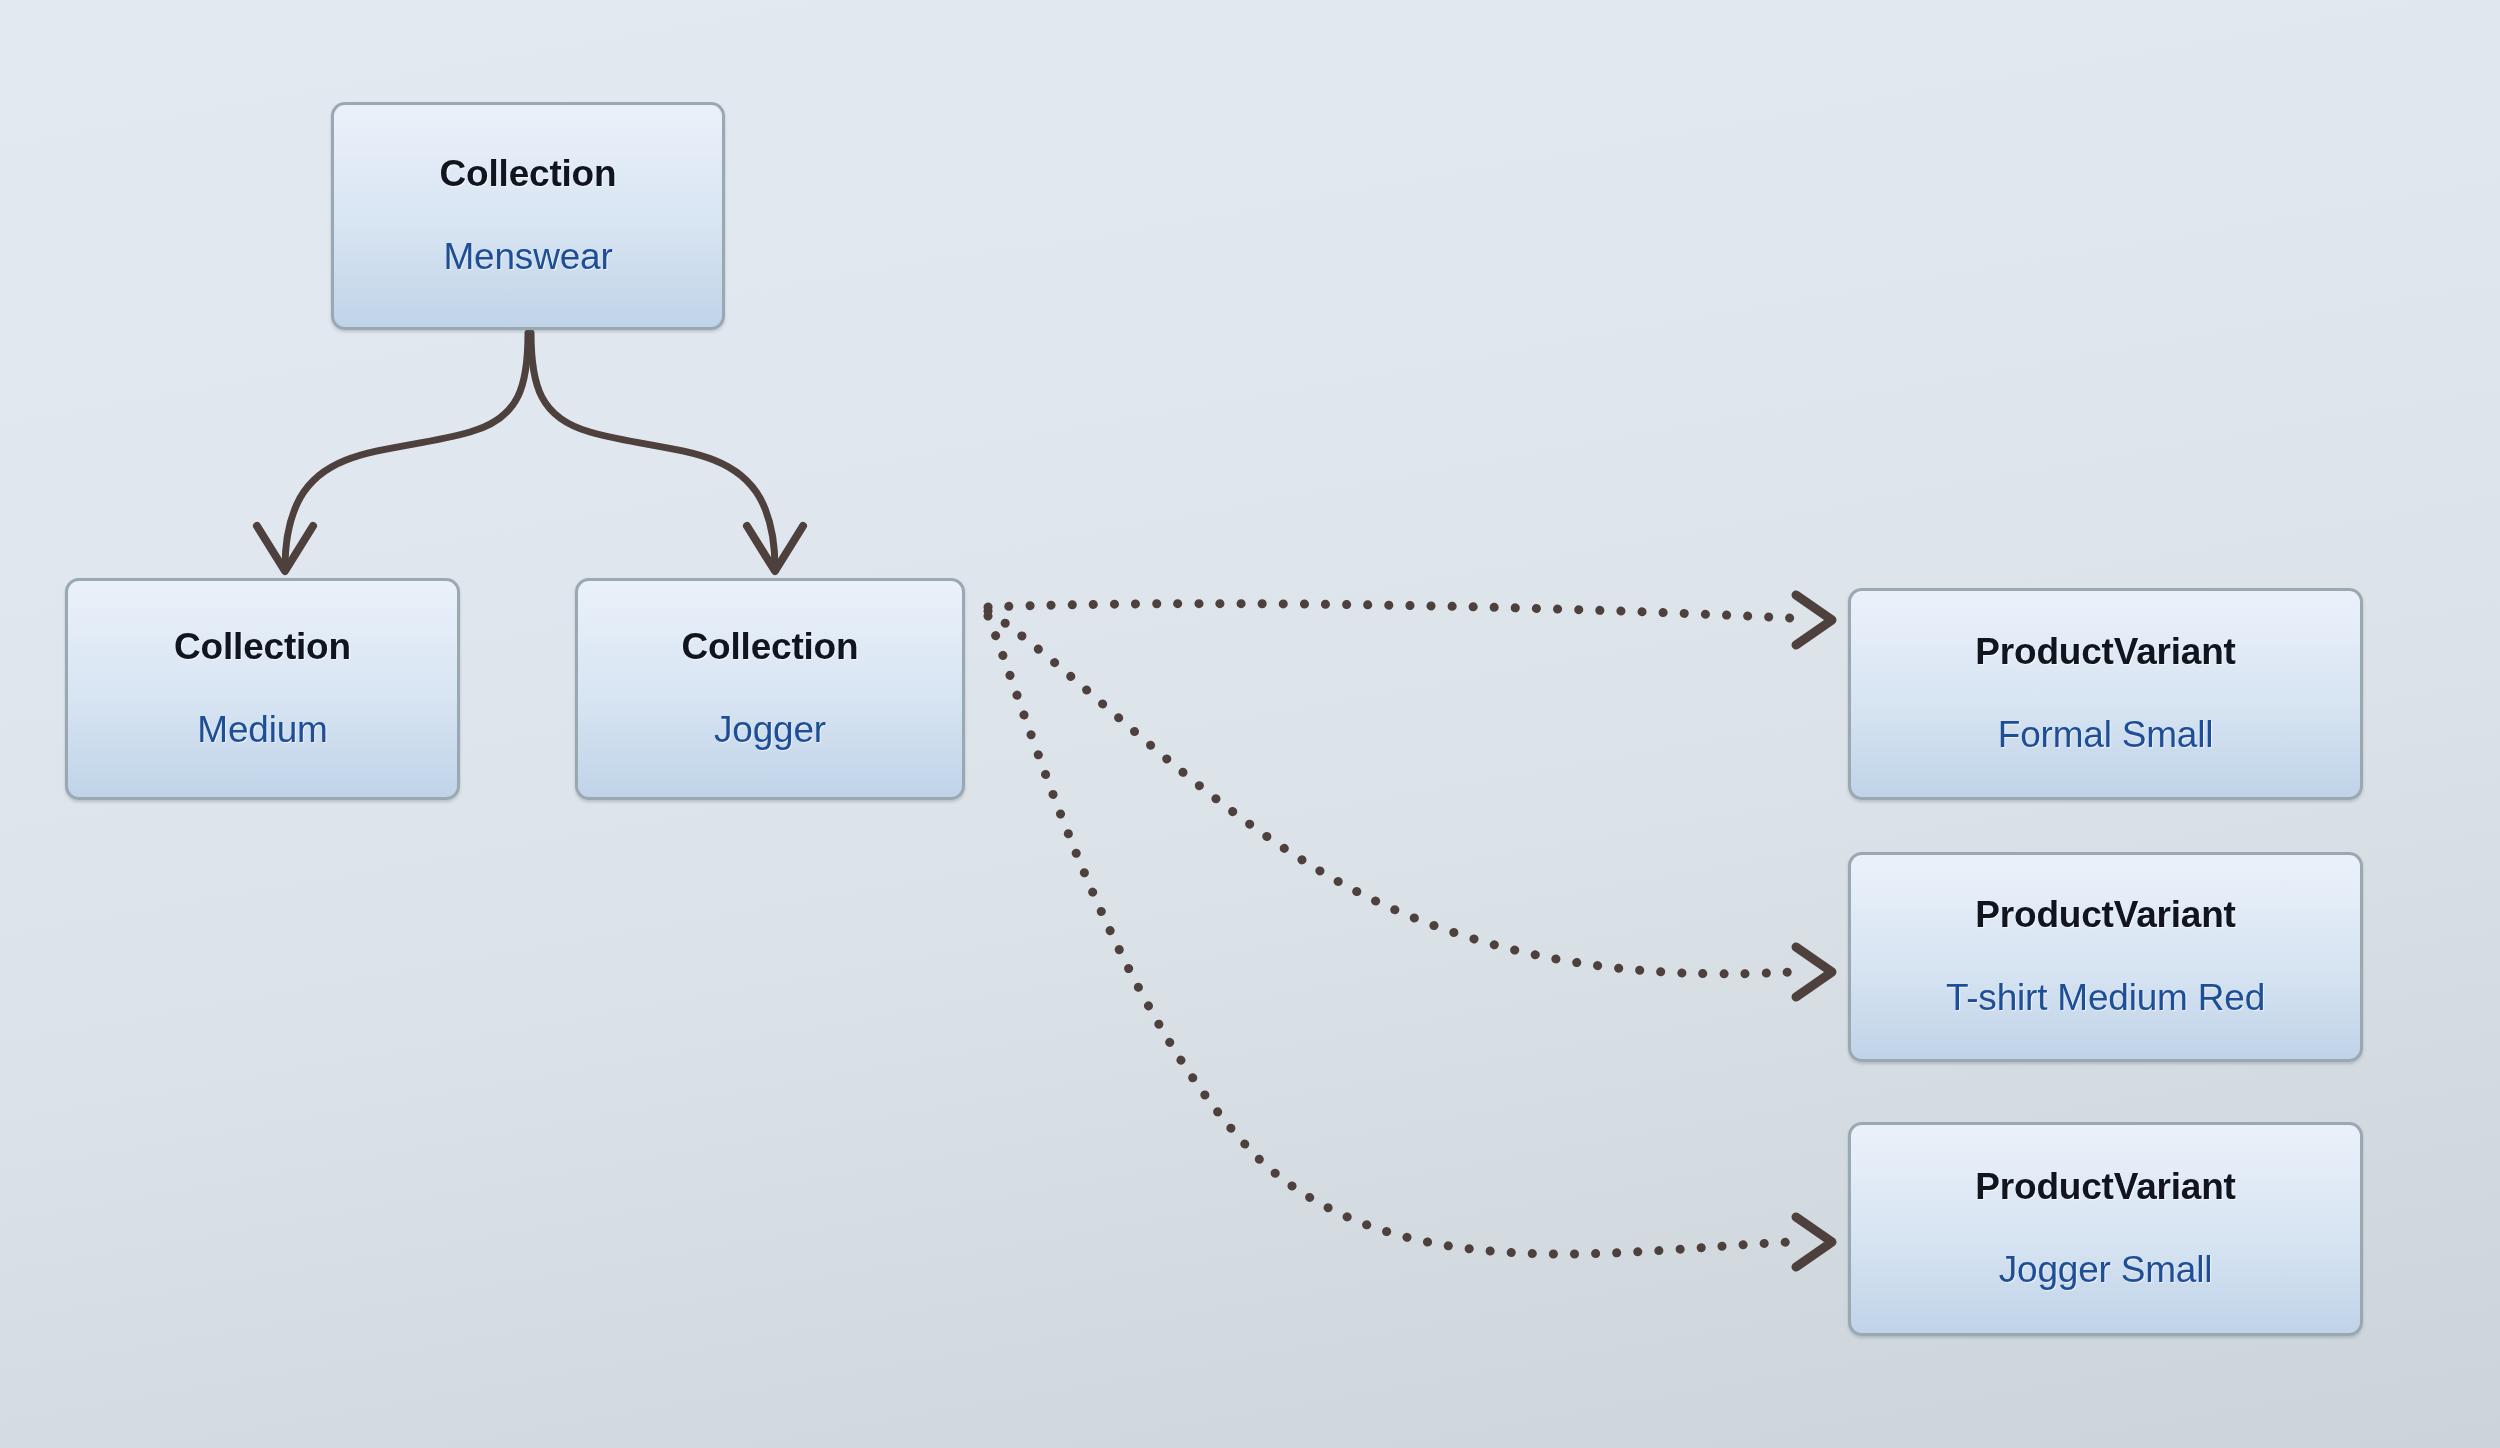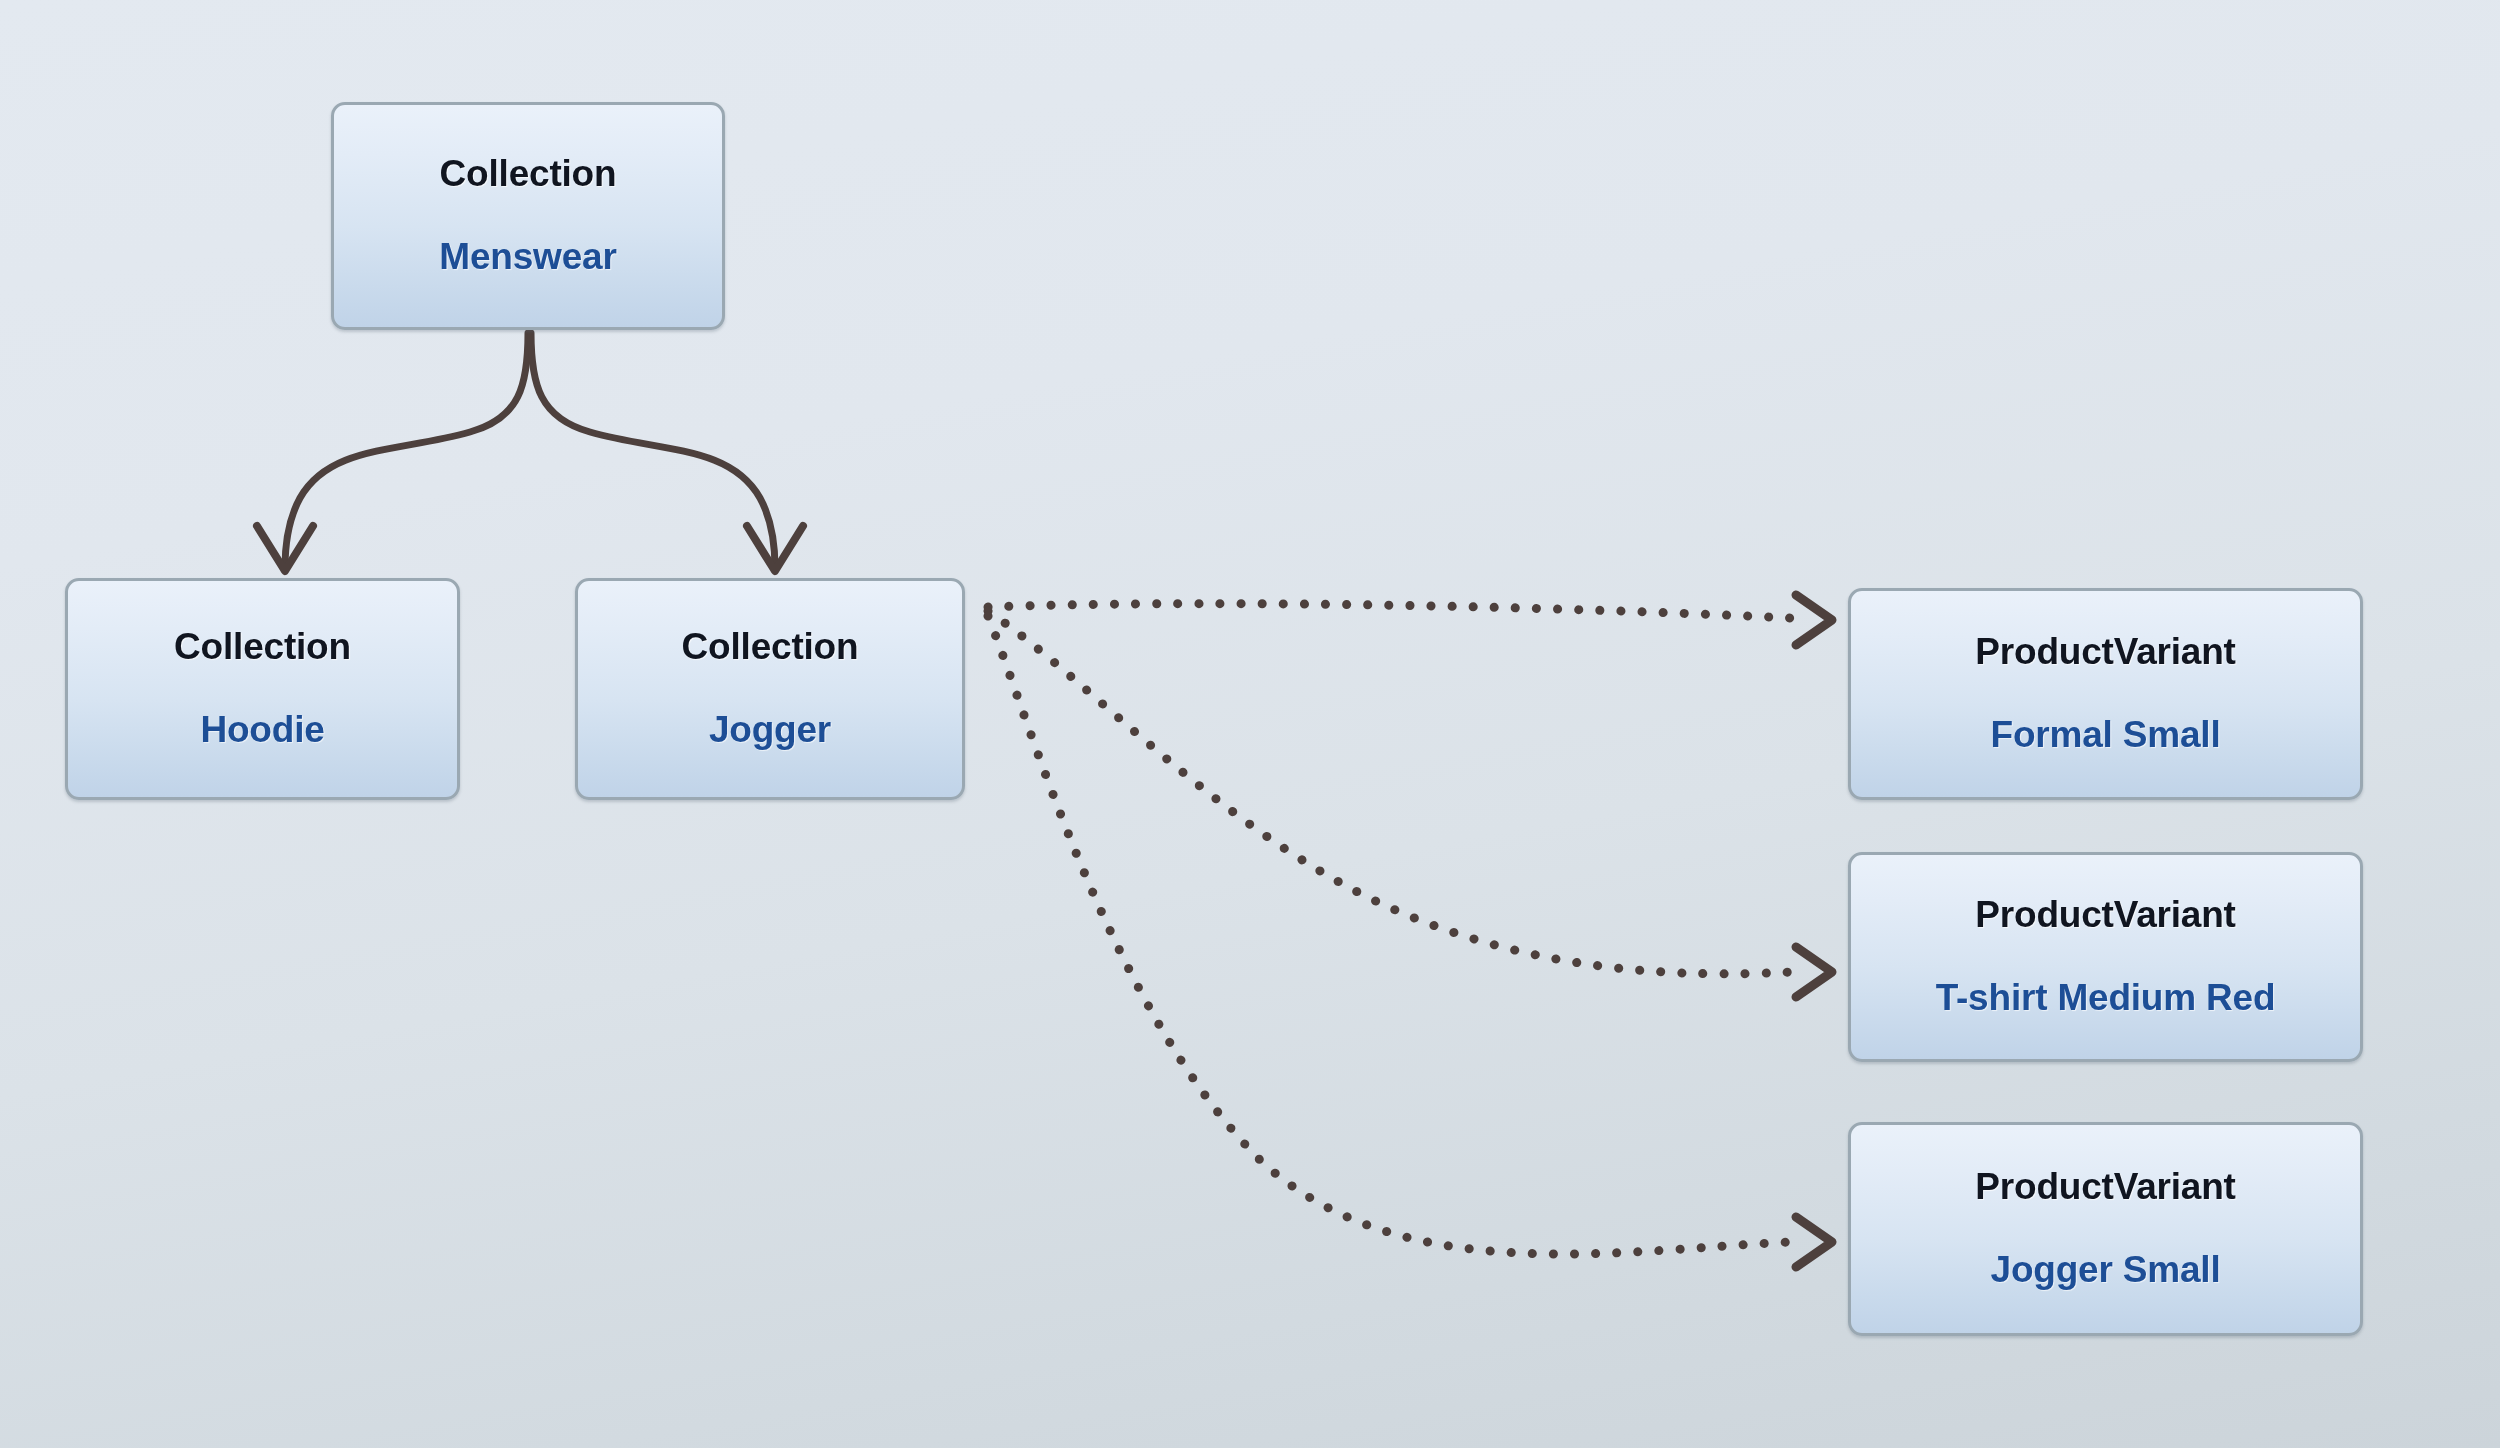--- a/index.html
+++ b/index.html
@@ -48,21 +48,21 @@
     font-size: 37px;
     font-weight: bold;
     line-height: 1.1;
     letter-spacing: -0.2px;
     text-shadow: 1px 1px 1px rgba(255,255,255,0.75);
     white-space: nowrap;
   }
   .node .value {
     color: #1d4e96;
     font-size: 37px;
-    font-weight: bold;
+    font-weight: normal;
     line-height: 1.1;
     letter-spacing: -0.2px;
     margin-top: 42px;
     text-shadow: 1px 1px 1px rgba(255,255,255,0.65);
     white-space: nowrap;
   }
 
   
   #node-menswear   { left: 331px;  top: 102px;  width: 394px; height: 228px; }
   #node-formal     { left: 65px;   top: 578px;  width: 395px; height: 222px; }
@@ -115,21 +115,21 @@
     </g>
   </svg>
 
   <div class="node" id="node-menswear">
     <div class="type">Collection</div>
     <div class="value">Menswear</div>
   </div>
 
   <div class="node" id="node-formal">
     <div class="type">Collection</div>
-    <div class="value">Hoodie</div>
+    <div class="value">Medium</div>
   </div>
 
   <div class="node" id="node-casual">
     <div class="type">Collection</div>
     <div class="value">Jogger</div>
   </div>
 
   <div class="node" id="node-hoodie">
     <div class="type">ProductVariant</div>
     <div class="value">Formal Small</div>

